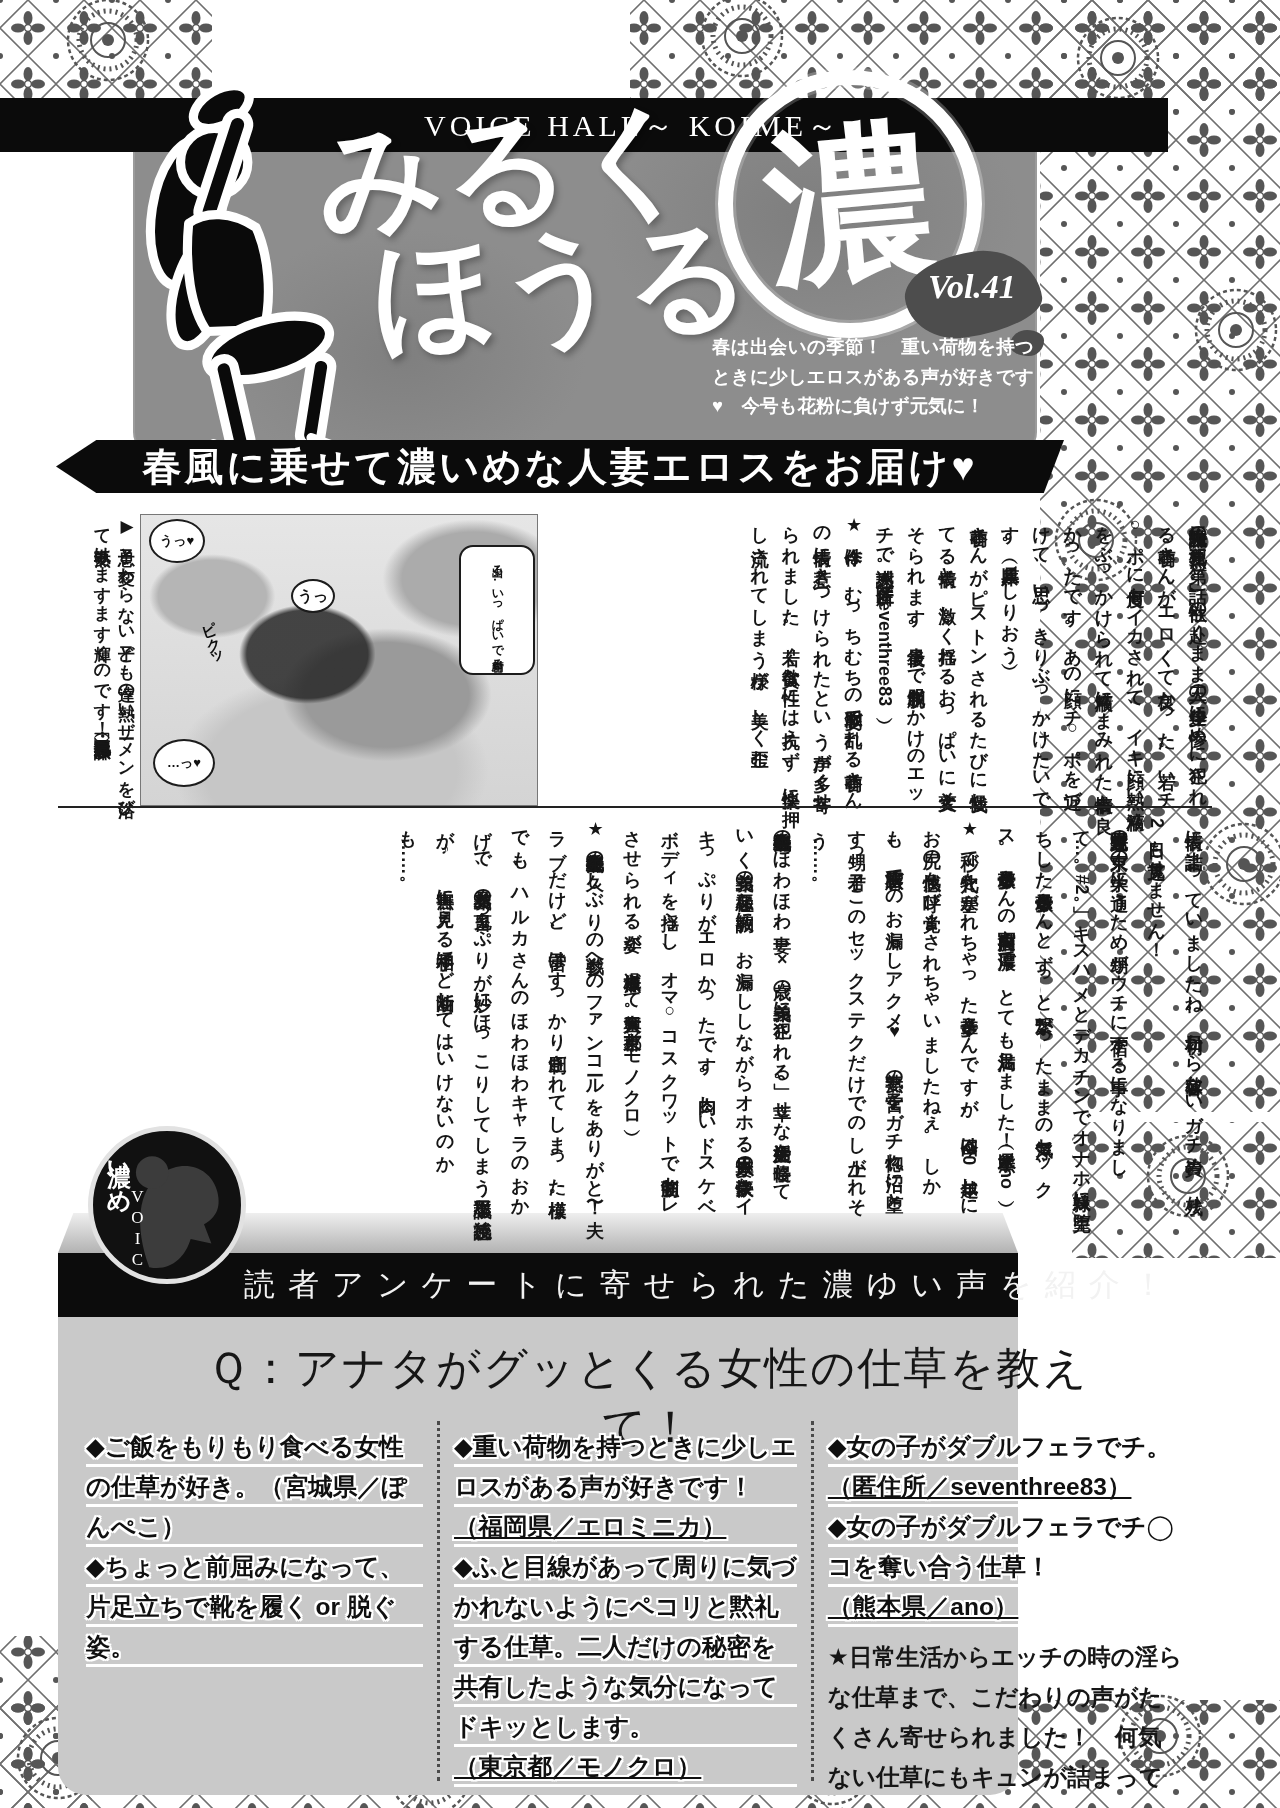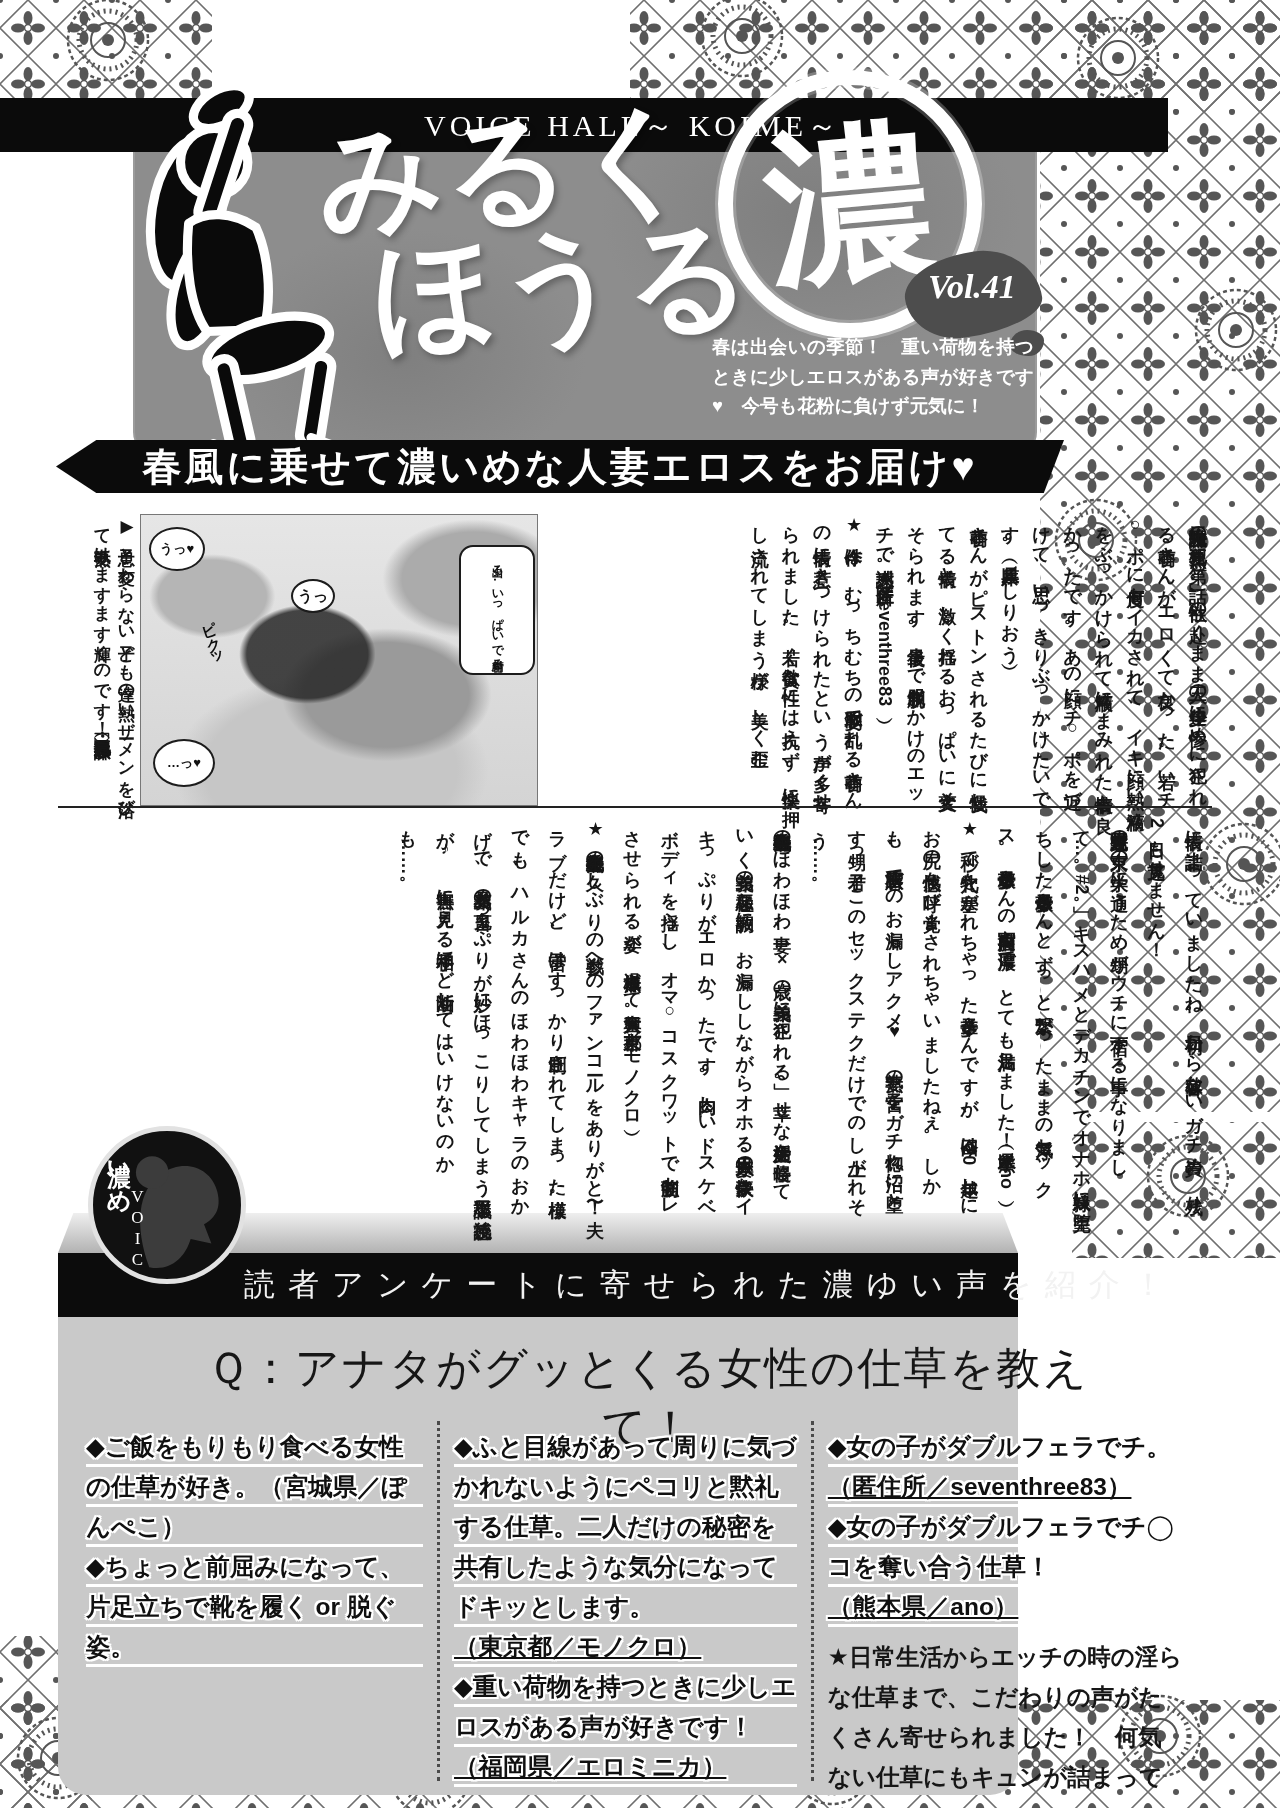--- a/index.html
+++ b/index.html
@@ -54,21 +54,21 @@
   #manga{position:absolute;left:140px;top:514px;width:396px;height:290px;z-index:2;border:1px solid #777;
      background:
        radial-gradient(110px 80px at 42% 48%, rgba(40,40,40,.85) 0 55%, rgba(0,0,0,0) 62%),
        radial-gradient(90px 60px at 18% 28%, #b5b5b5 0 60%, rgba(0,0,0,0) 70%),
        radial-gradient(150px 95px at 62% 62%, #9a9a9a 0 55%, rgba(0,0,0,0) 70%),
        radial-gradient(130px 85px at 84% 22%, #ababab 0 55%, rgba(0,0,0,0) 70%),
        radial-gradient(210px 130px at 48% 88%, #c6c6c6 0 60%, rgba(0,0,0,0) 75%),
        linear-gradient(#e6e6e6,#d4d4d4);}
   .bubble{position:absolute;background:#fff;border:2px solid #1c1c1c;color:#111;font-weight:bold;
      display:flex;align-items:center;justify-content:center;text-align:center;}
-  #bubble1{left:8px;top:12px;width:52px;height:40px;border-radius:50%;font-size:13px;}
+  #bubble1{left:8px;top:4px;width:52px;height:40px;border-radius:50%;font-size:13px;}
   #bubble2{left:150px;top:64px;width:40px;height:30px;border-radius:50%;font-size:15px;}
   #bubble3{left:318px;top:30px;width:64px;height:118px;border-radius:14px;font-size:12px;
      writing-mode:vertical-rl;line-height:1.3;padding:4px;}
   #bubble4{left:12px;top:224px;width:58px;height:44px;border-radius:50%;font-size:13px;}
   #sfx1{position:absolute;left:60px;top:96px;color:#0e0e0e;font-weight:900;font-size:15px;
      transform:rotate(-18deg);writing-mode:vertical-rl;}
 
   
   #voice{position:absolute;left:58px;top:1213px;width:960px;height:582px;z-index:2;}
   #voice-topstrip{position:absolute;left:0;top:0;width:100%;height:40px;
@@ -227,26 +227,26 @@
             <div>◆ご飯をもりもり食べる女性の仕草が好き。（宮城県／ぽんぺこ）</div>
 
           </div>
           <div class="ventry">
             <div>◆ちょっと前屈みになって、片足立ちで靴を履く or 脱ぐ姿。</div>
 
           </div>
         </div>
         <div class="vcol" id="vcol2">
           <div class="ventry">
+            <div>◆重い荷物を持つときに少しエロスがある声が好きです！</div>
+            <div class="credit">（福岡県／エロミニカ）</div>
+          </div>
+          <div class="ventry">
             <div>◆ふと目線があって周りに気づかれないようにペコリと黙礼する仕草。二人だけの秘密を共有したような気分になってドキッとします。</div>
             <div class="credit">（東京都／モノクロ）</div>
-          </div>
-          <div class="ventry">
-            <div>◆重い荷物を持つときに少しエロスがある声が好きです！</div>
-            <div class="credit">（福岡県／エロミニカ）</div>
           </div>
         </div>
         <div class="vcol" id="vcol3">
           <div class="ventry">
             <div>◆女の子がダブルフェラでチ。</div>
             <div class="credit">（匿住所／seventhree83）</div>
           </div>
           <div class="ventry">
             <div>◆女の子がダブルフェラでチ◯コを奪い合う仕草！</div>
             <div class="credit">（熊本県／ano）</div>

